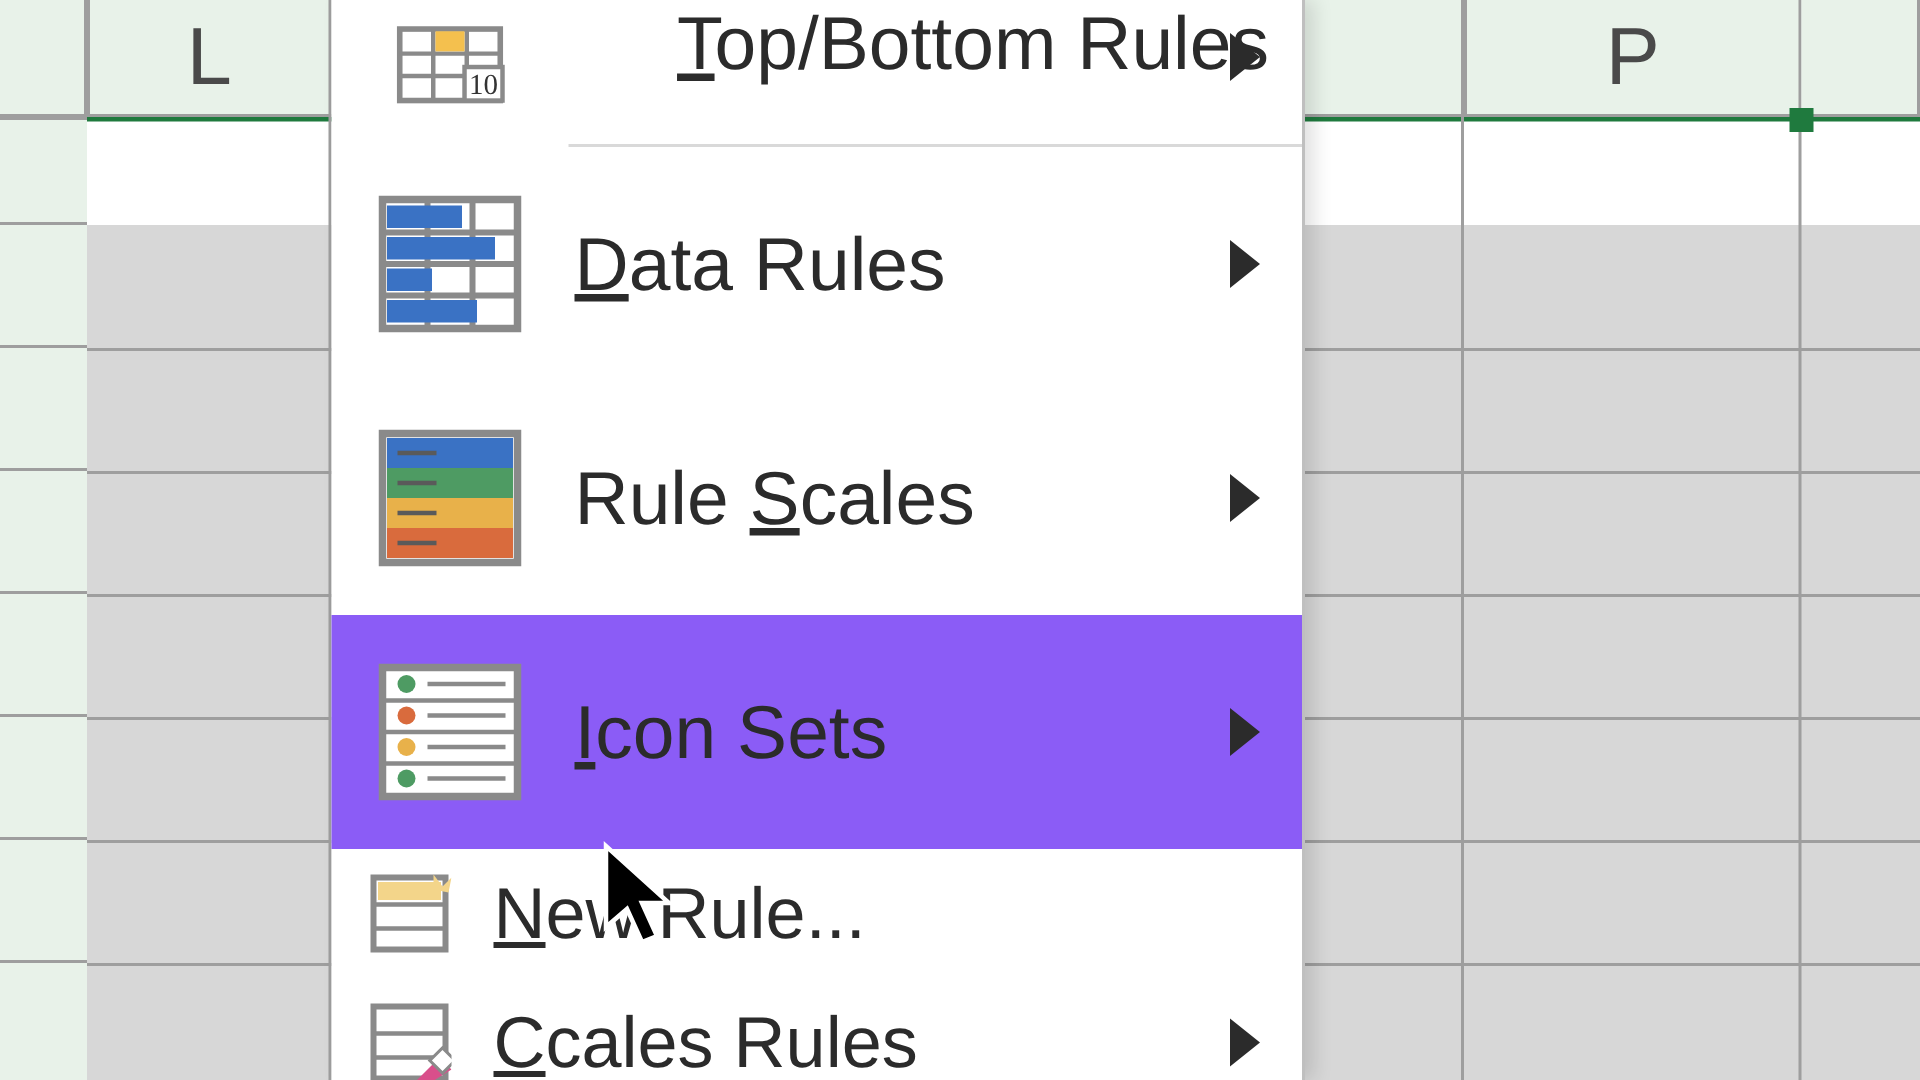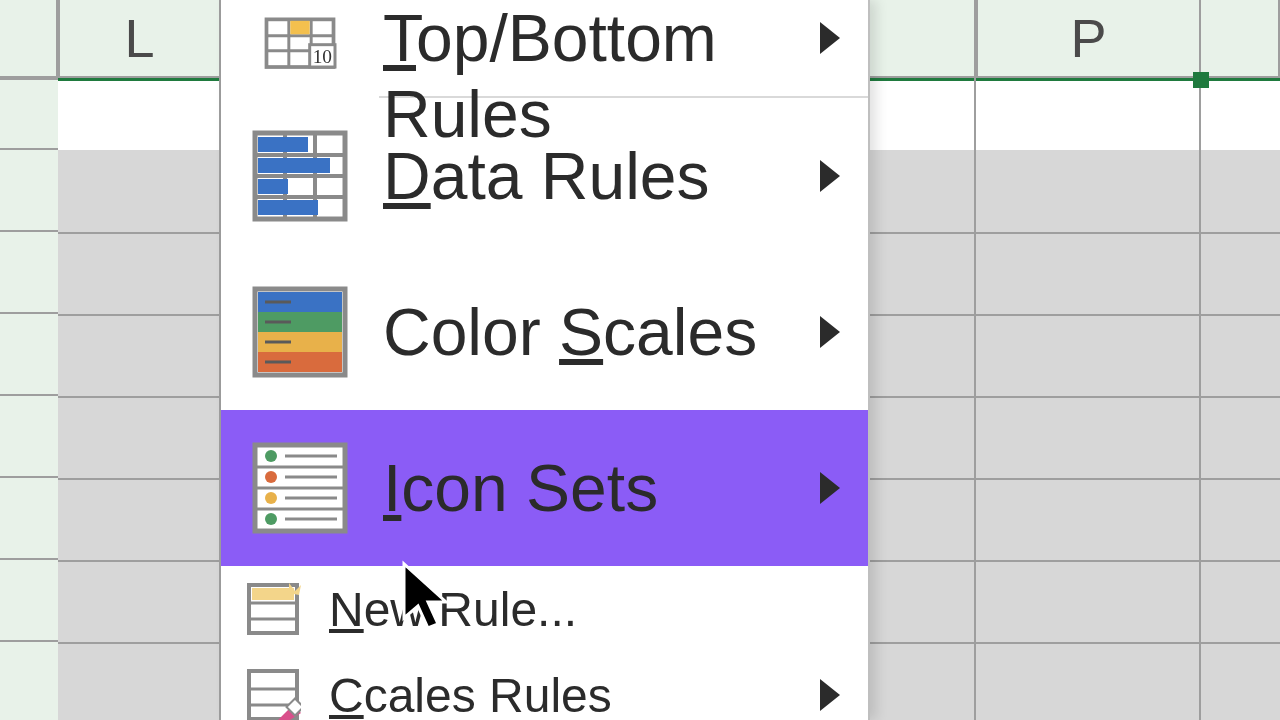--- a/index.html
+++ b/index.html
@@ -36,21 +36,21 @@
   .menu{position:absolute;left:221px;top:0;width:647px;bottom:0;
     background:#fff;border-right:2px solid #bfbfbf;
     box-shadow:6px 0 12px rgba(0,0,0,.12);filter:blur(.4px);}
   .item{position:relative;display:flex;align-items:center;gap:34px;
     padding:0 22px 0 30px;}
   .big{height:156px;}
   .item.first{height:96px;align-items:flex-start;padding-top:0;justify-content:space-between;}
   .item .ico{width:98px;height:94px;flex:0 0 98px;display:flex;
     align-items:center;justify-content:center;}
   .item.first .ico{height:70px;}
-  .item .lbl{font-size:66px;color:#2b2b2b;}
+  .item .lbl{font-size:50px;color:#2b2b2b;}
   .item .lbl .ul{text-decoration:underline;}
   .item .arrow{position:absolute;right:28px;top:50%;transform:translateY(-50%);
     width:0;height:0;border-top:16px solid transparent;
     border-bottom:16px solid transparent;border-left:20px solid #2b2b2b;}
   .item.first .arrow{top:22px;transform:none;}
   .sep{height:2px;background:#d9d9d9;margin:0 0 0 158px;}
   .item.hover{background:#8b5cf6;}
   .small{height:86px;gap:28px;padding-left:24px;}
   .small .ico{width:56px;height:56px;flex:0 0 56px;}
   .small .lbl{font-size:48px;}
@@ -154,21 +154,21 @@
         <rect x="7" y="67" width="84" height="20" fill="#d96b3d"></rect>
         <g stroke="#5a5a5a" stroke-width="3">
           <line x1="14" y1="17" x2="40" y2="17"></line>
             <line x1="14" y1="37" x2="40" y2="37"></line>
           <line x1="14" y1="57" x2="40" y2="57"></line>
             <line x1="14" y1="77" x2="40" y2="77"></line>
         </g>
       </svg>
     </div>
     <div class="lbl">
-      <span>Color </span><span class="ul">S</span><span>cales</span>
+      <span>Rule </span><span class="ul">S</span><span>cales</span>
     </div>
     <div class="arrow"></div>
   </div>
 
   <div class="item big hover">
     <div class="ico">
       <svg width="98" height="94" viewBox="0 0 98 94">
         <rect x="4" y="4" width="90" height="86" fill="#fff" stroke="#8a8a8a" stroke-width="5"></rect>
         <g stroke="#8a8a8a" stroke-width="3">
           <line x1="4" y1="26" x2="94" y2="26"></line>

